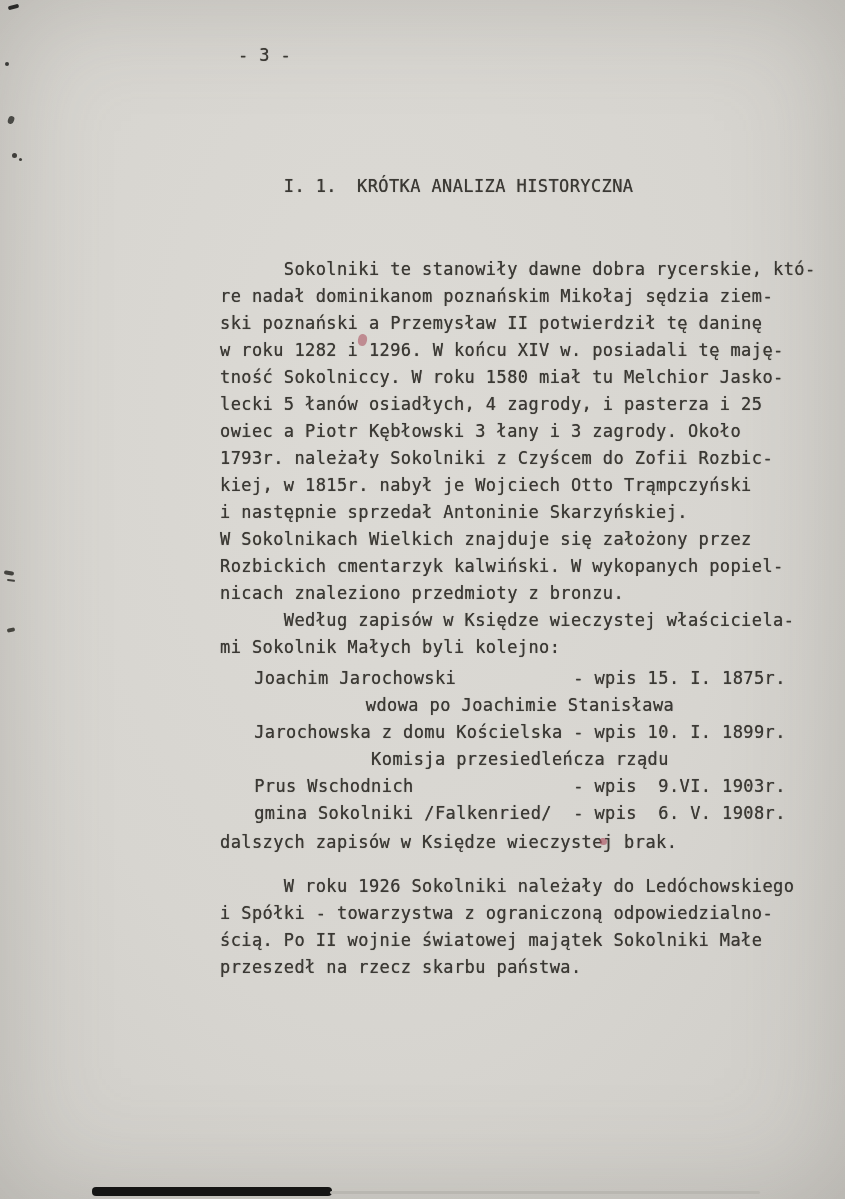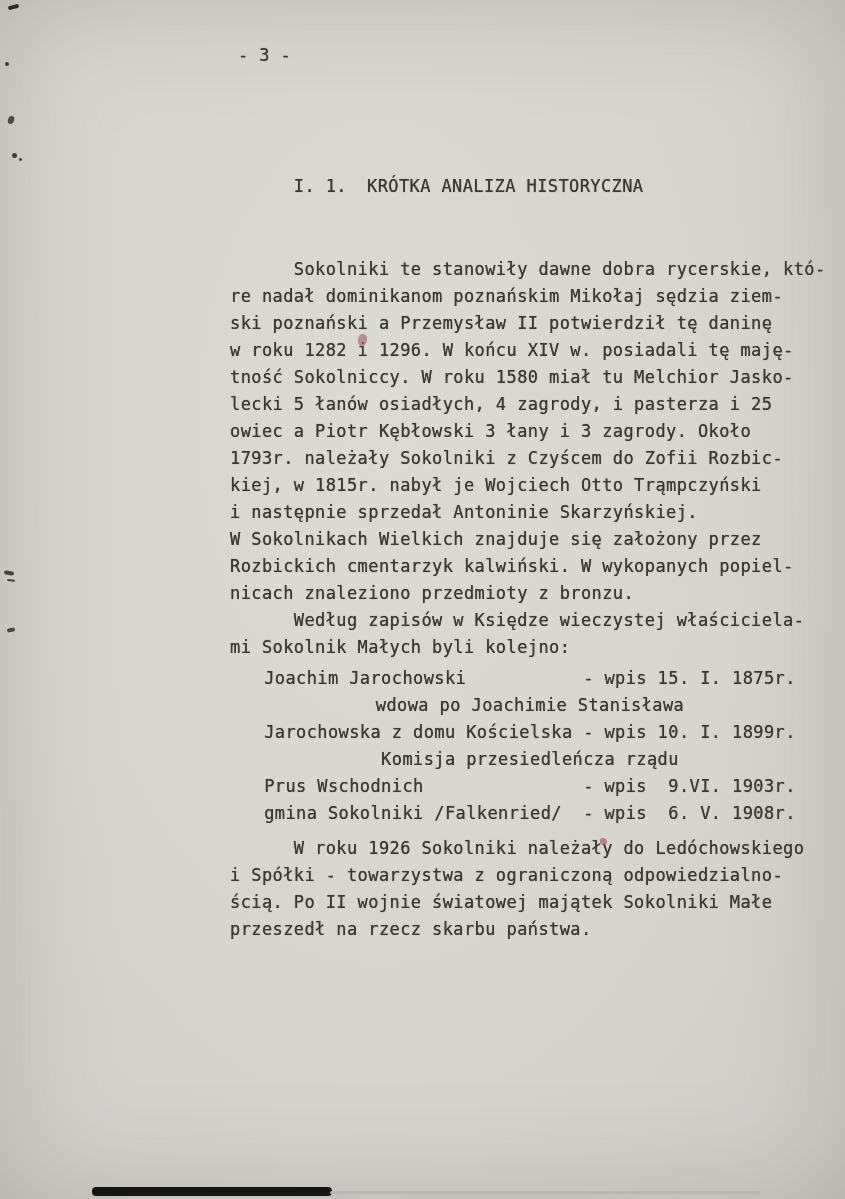--- a/index.html
+++ b/index.html
@@ -27,42 +27,42 @@
   .page-number {
     position: absolute;
     left: 238px;
     top: 42px;
     font-size: 17px;
     line-height: 27px;
     white-space: pre;
   }
   .content {
     position: absolute;
-    left: 230px;
+    left: 220px;
     top: 146px;
     width: 600px;
   }
   .heading {
     font-size: 17px;
     line-height: 27px;
     white-space: pre;
     margin: 0 0 29px 0;
   }
   .heading .title {
     margin-left: 20px;
   }
   .para {
     font-size: 17px;
     line-height: 27px;
     white-space: pre;
     margin: 0;
   }
   .registry { margin-top: 4px; text-align: center; }
   .registry-note { margin-top: 2px; }
-  .last-para { margin-top: 8px; }
+  .last-para { margin-top: 17px; }
 
   
   .artifact { position: absolute; }
   .speck-1 { left: 8px;  top: 5px;   width: 11px; height: 4px; background: #2a2a28; border-radius: 2px; transform: rotate(-14deg); }
   .speck-2 { left: 5px;  top: 62px;  width: 4px;  height: 4px; background: #3a3a38; border-radius: 50%; }
   .speck-3 { left: 8px;  top: 116px; width: 6px;  height: 8px; background: #4a4a46; border-radius: 60% 40% 50% 50%; transform: rotate(18deg); }
   .speck-4 { left: 12px; top: 153px; width: 5px;  height: 5px; background: #3f3e3a; border-radius: 50%; box-shadow: 6px 4px 0 -1px #3f3e3a; }
   .speck-5 { left: 4px;  top: 571px; width: 10px; height: 4px; background: #44433f; border-radius: 2px; transform: rotate(8deg); box-shadow: 3px 7px 0 -1px #44433f; }
   .speck-6 { left: 7px;  top: 628px; width: 8px;  height: 4px; background: #46453f; border-radius: 2px; transform: rotate(-12deg); }
   .bottom-smudge {
@@ -114,20 +114,21 @@
     <div class="para ink">      Według zapisów w Księdze wieczystej właściciela-
 mi Sokolnik Małych byli kolejno:</div>
 
     <div class="para registry ink">Joachim Jarochowski           - wpis 15. I. 1875r.
 wdowa po Joachimie Stanisława
 Jarochowska z domu Kościelska - wpis 10. I. 1899r.
 Komisja przesiedleńcza rządu
 Prus Wschodnich               - wpis  9.VI. 1903r.
 gmina Sokolniki /Falkenried/  - wpis  6. V. 1908r.</div>
 
+    <div class="para registry-note ink">dalszych zapisów w Księdze wieczystej brak.</div>
 
     <div class="para last-para ink">      W roku 1926 Sokolniki należały do Ledóchowskiego
 i Spółki - towarzystwa z ograniczoną odpowiedzialno-
 ścią. Po II wojnie światowej majątek Sokolniki Małe
 przeszedł na rzecz skarbu państwa.</div>
 
   </div>
 
   <div class="artifact speck-1"></div>
   <div class="artifact speck-2"></div>

